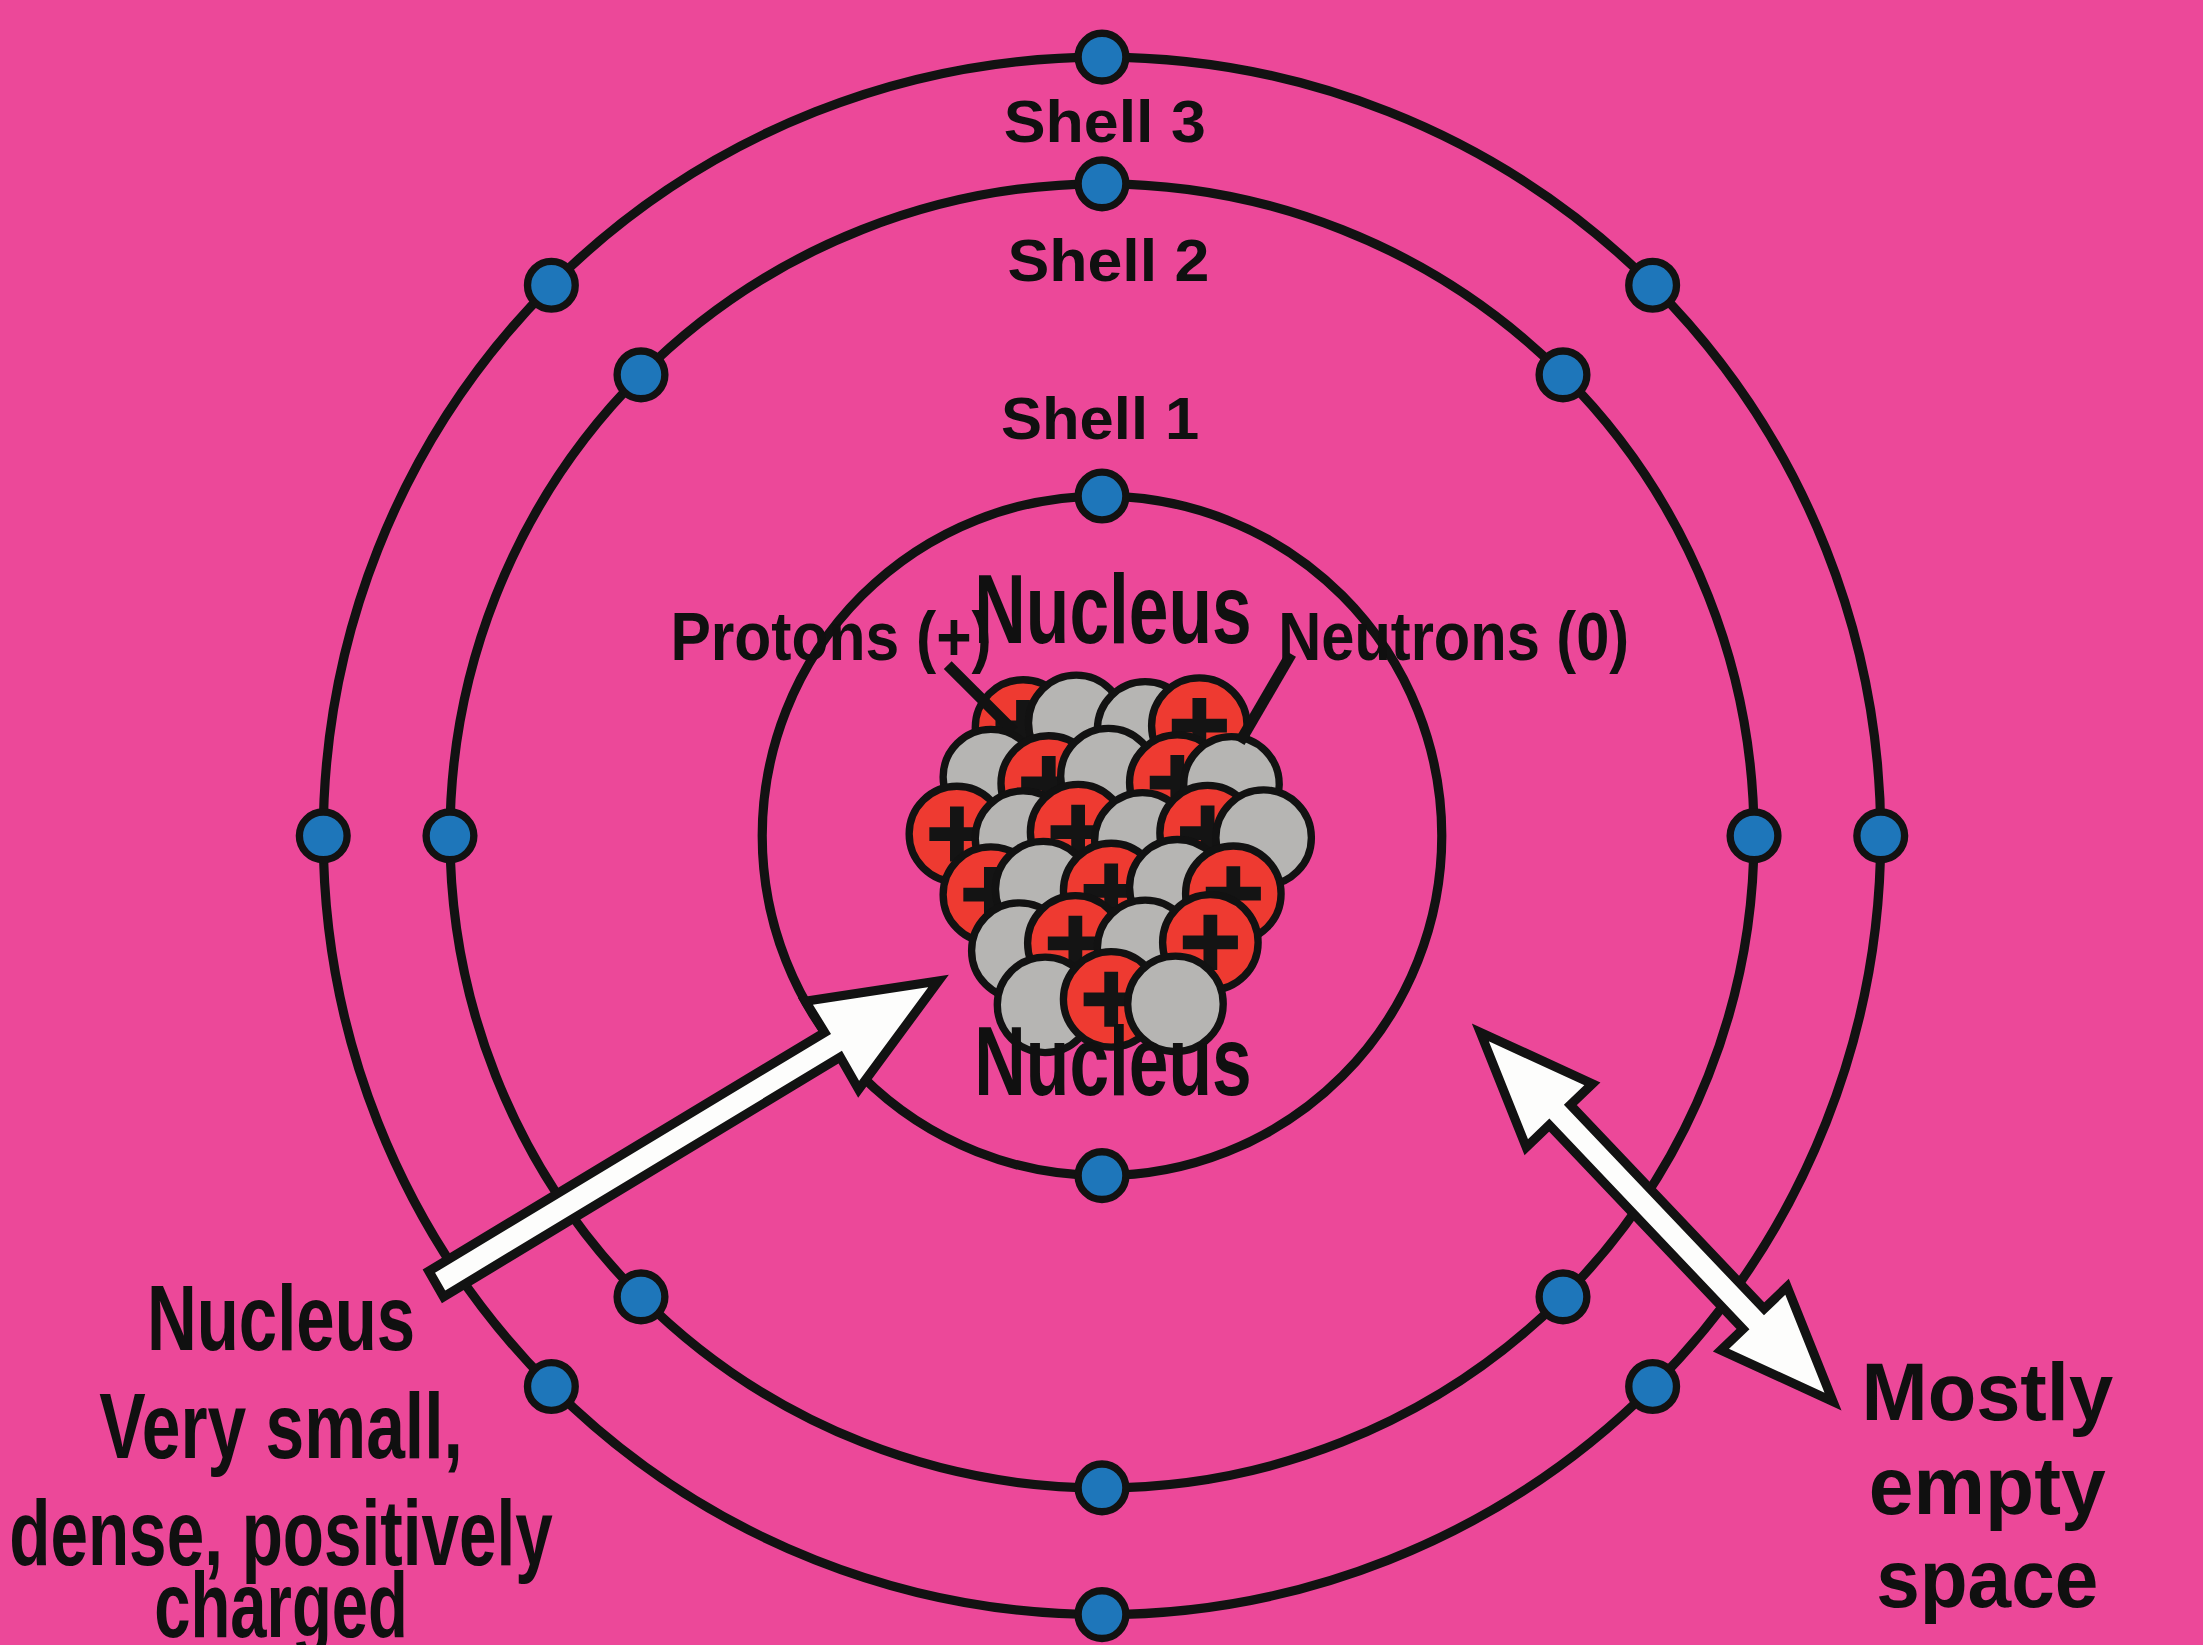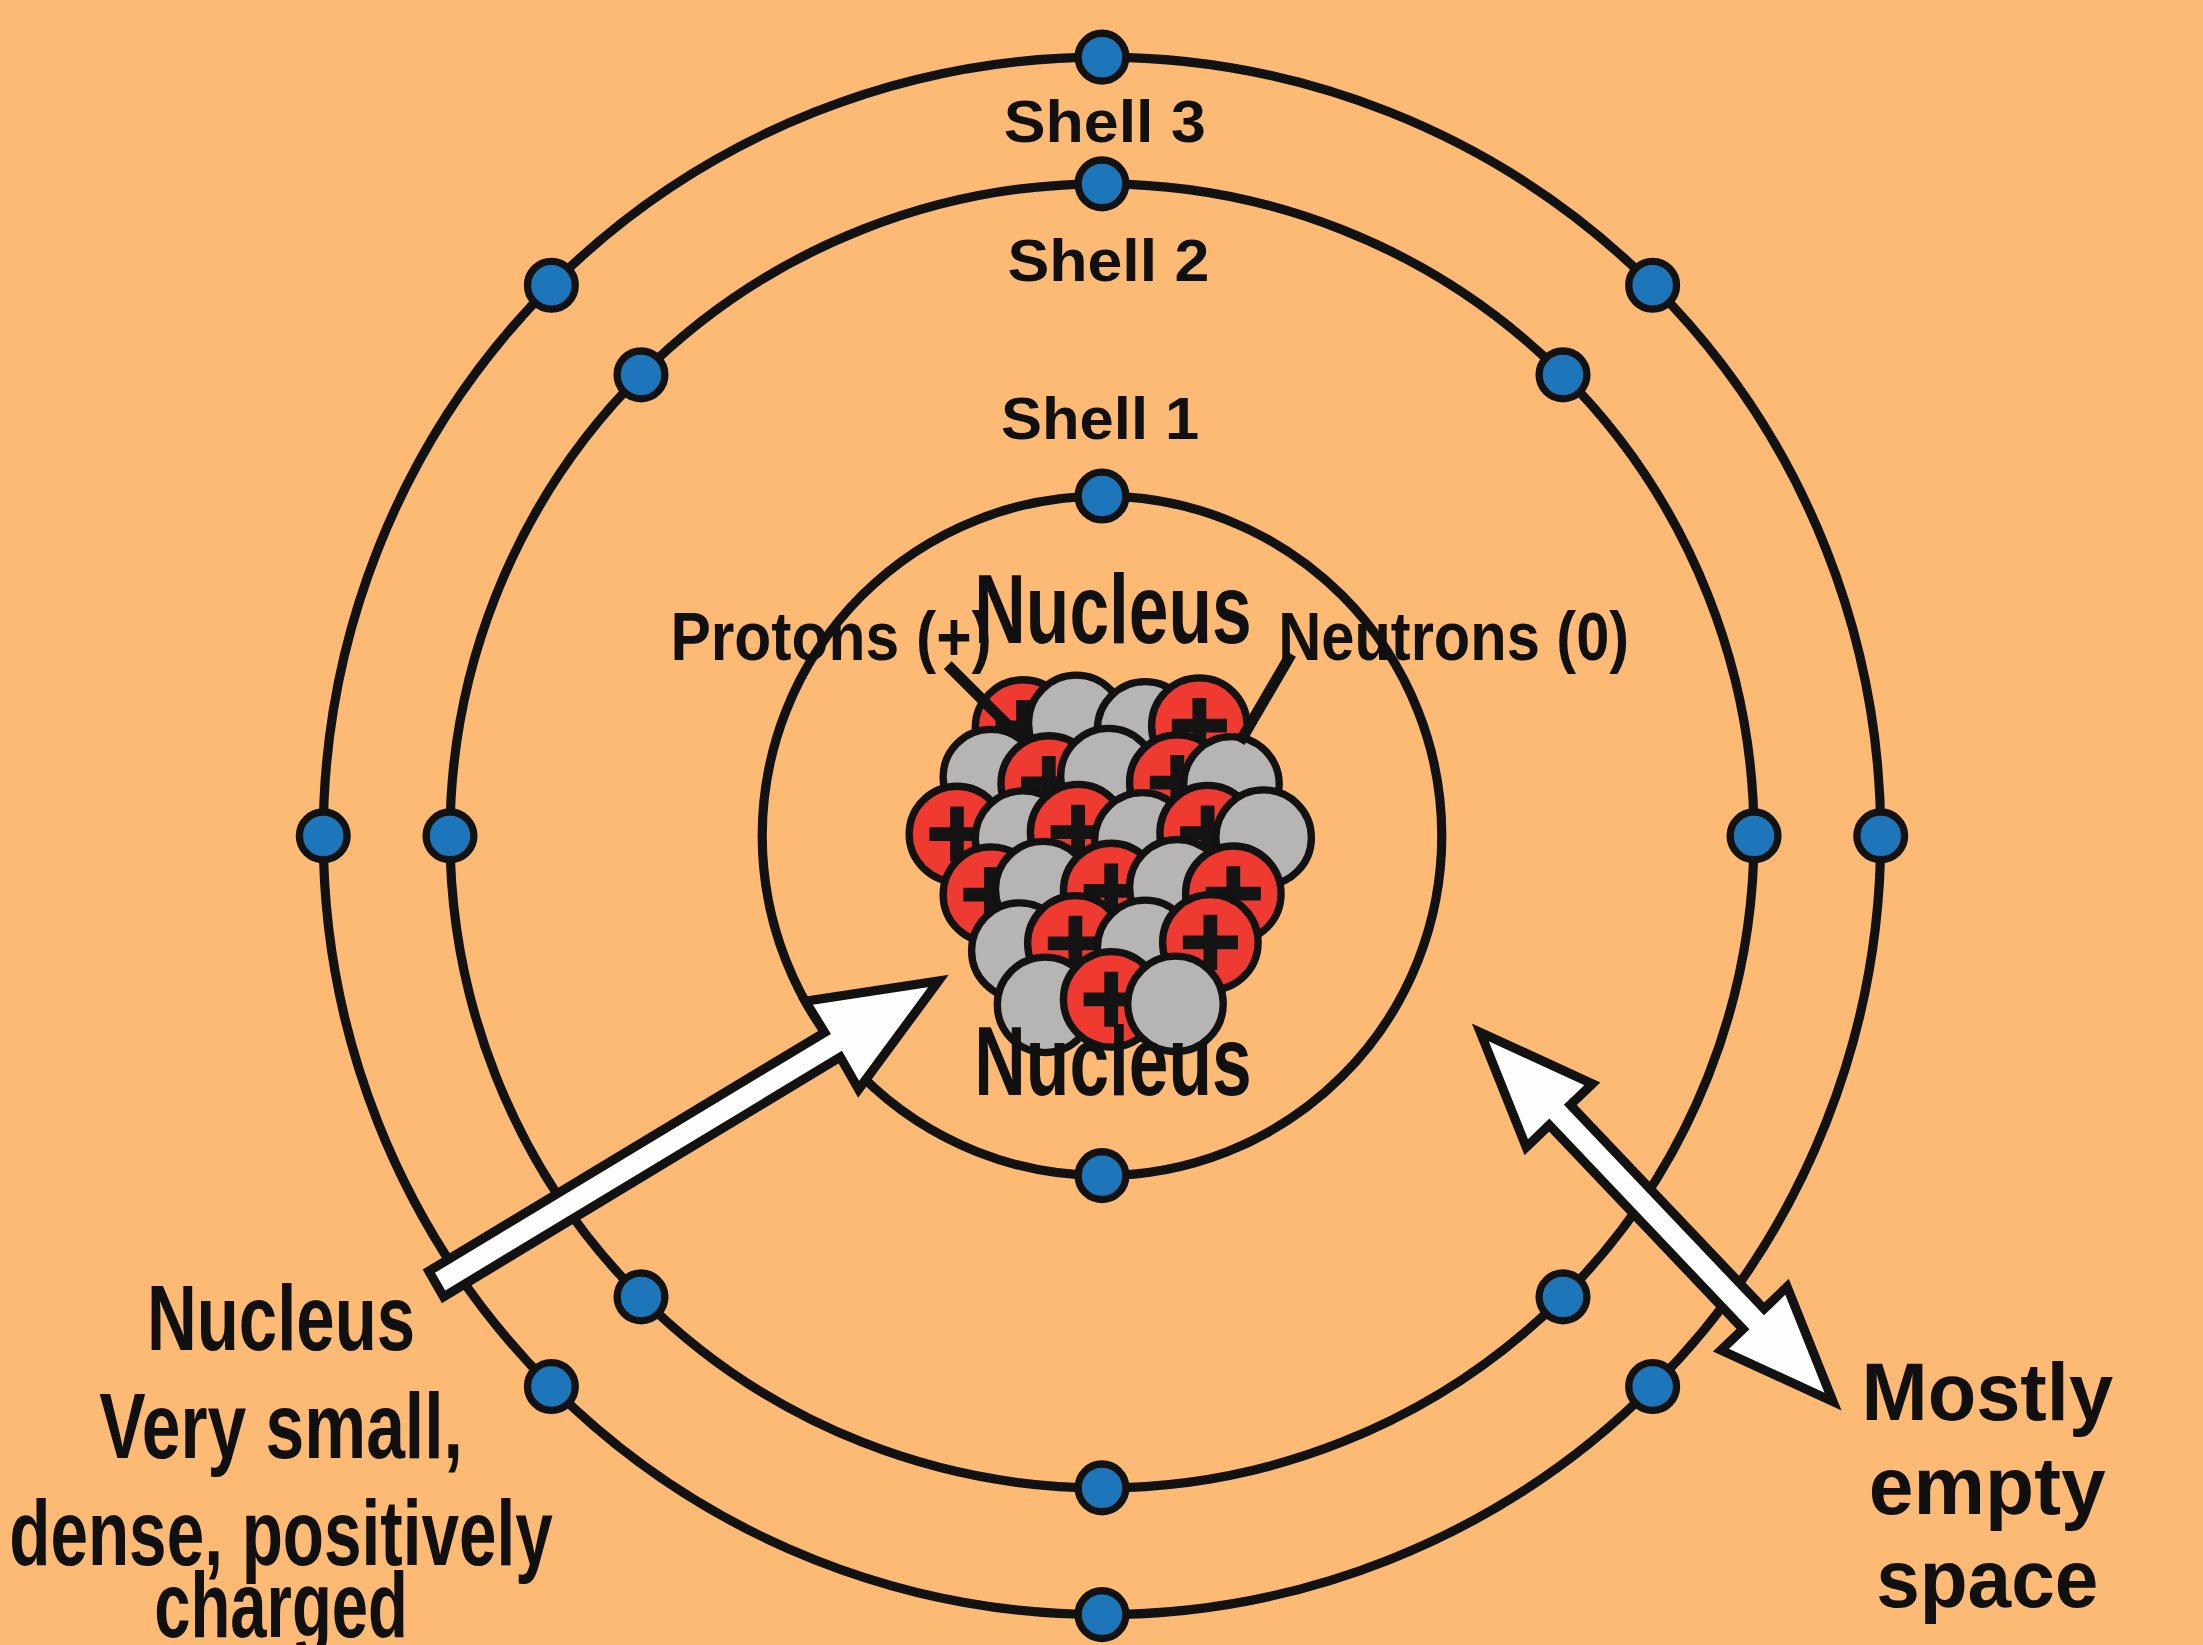--- a/index.html
+++ b/index.html
@@ -4,21 +4,21 @@
 <style>
   html, body {
     margin: 0;
     padding: 0;
     background: #e9e8e6;
   }
   .stage {
     position: relative;
     width: 2204px;
     height: 1646px;
-    background: #fdba74;
+    background: #ec4899;
     overflow: hidden;
   }
   svg {
     display: block;
     width: 100%;
     height: 100%;
   }
   text {
     font-family: "Liberation Sans", sans-serif;
     font-weight: 700;

